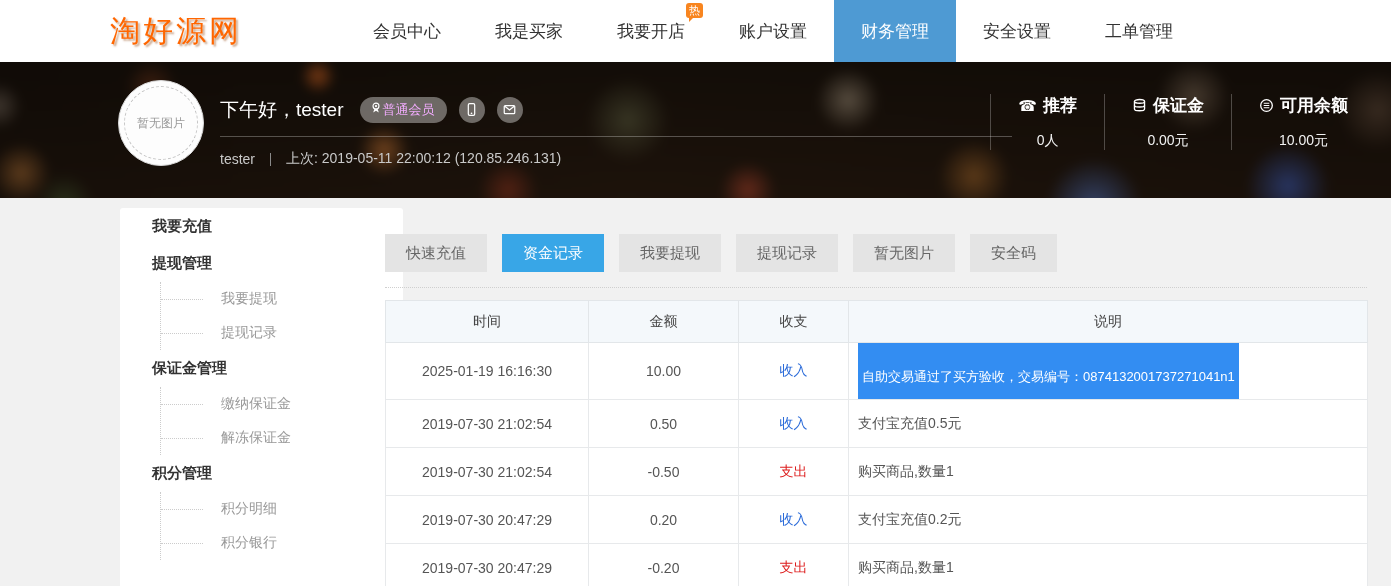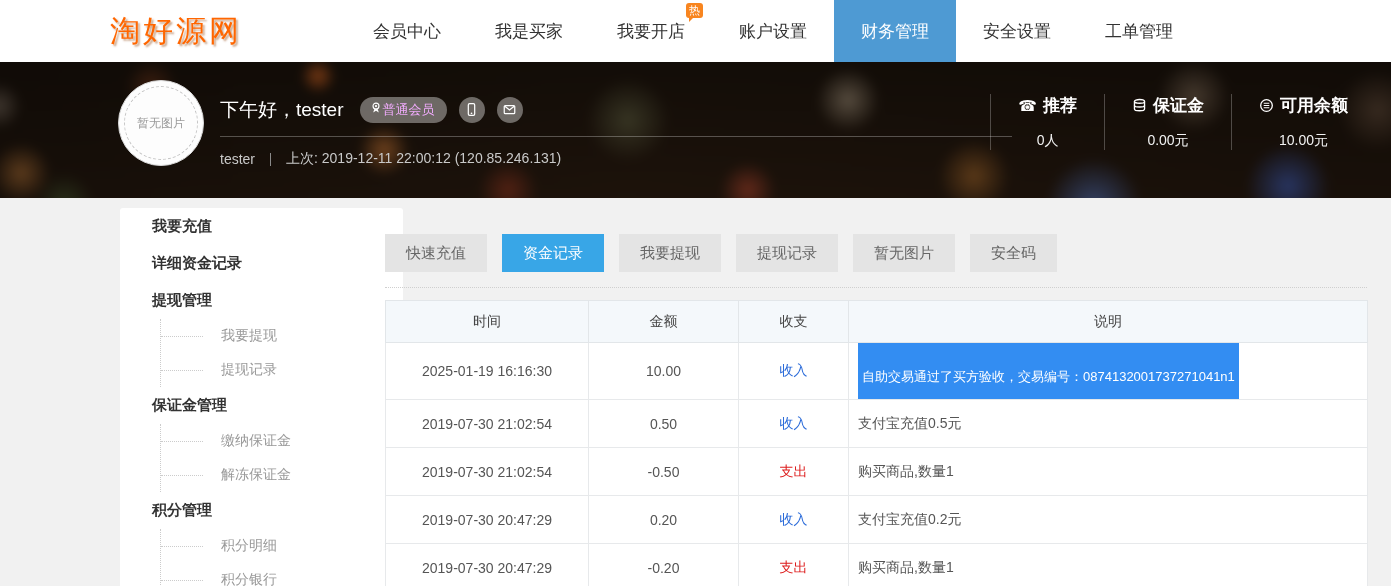--- a/index.html
+++ b/index.html
@@ -206,21 +206,21 @@
               <rect x="2.4" y="3.8" width="11.2" height="8.6" rx="1" fill="none" stroke="#fff" stroke-width="1.3"></rect>
               <path d="M3 4.6l5 4 5-4" fill="none" stroke="#fff" stroke-width="1.3"></path>
             </svg>
           </span>
       </span>
     </div>
     <div class="banner-divider"></div>
     <div class="login-row">
       <span>tester</span>
       <span class="login-sep"></span>
-      <span>上次: 2019-12-11 22:00:12 (120.85.246.131)</span>
+      <span>上次: 2019-05-11 22:00:12 (120.85.246.131)</span>
     </div>
   </div>
 
   <div class="banner-stats">
       <div class="stat-col">
         <div class="stat-label">
           <span class="icon-wrap">
             <span class="uni">☎</span>
           </span>
           <span>推荐</span>
@@ -251,21 +251,20 @@
           <span>可用余额</span>
         </div>
         <div class="stat-value">10.00元</div>
       </div>
     </div>
 </div>
 
 <div class="main">
   <div class="sidebar">
       <div class="side-parent">我要充值</div>
-      <div class="side-parent">详细资金记录</div>
       <div class="side-parent">提现管理</div>
       <div class="side-subtree">
         <div class="side-child">我要提现</div>
         <div class="side-child">提现记录</div>
       </div>
       <div class="side-parent">保证金管理</div>
       <div class="side-subtree">
         <div class="side-child">缴纳保证金</div>
         <div class="side-child">解冻保证金</div>
       </div>

